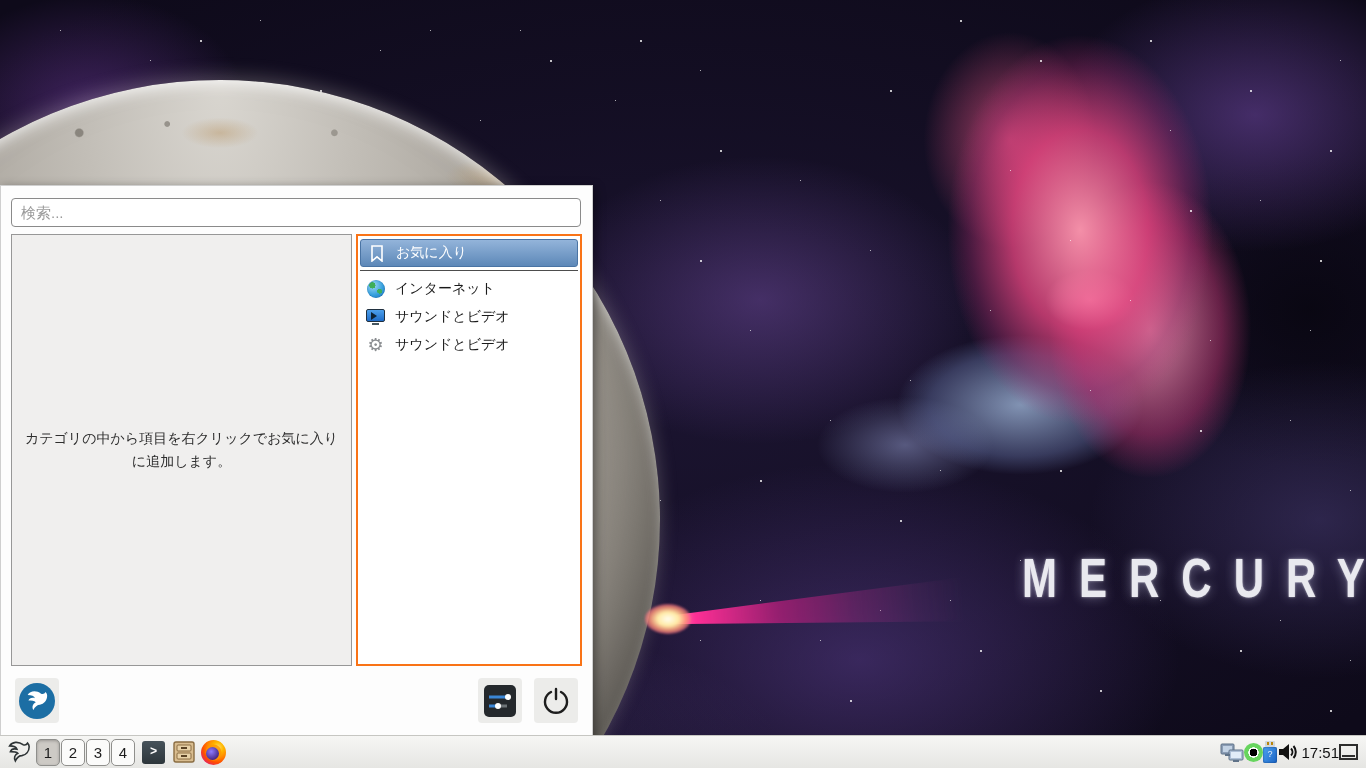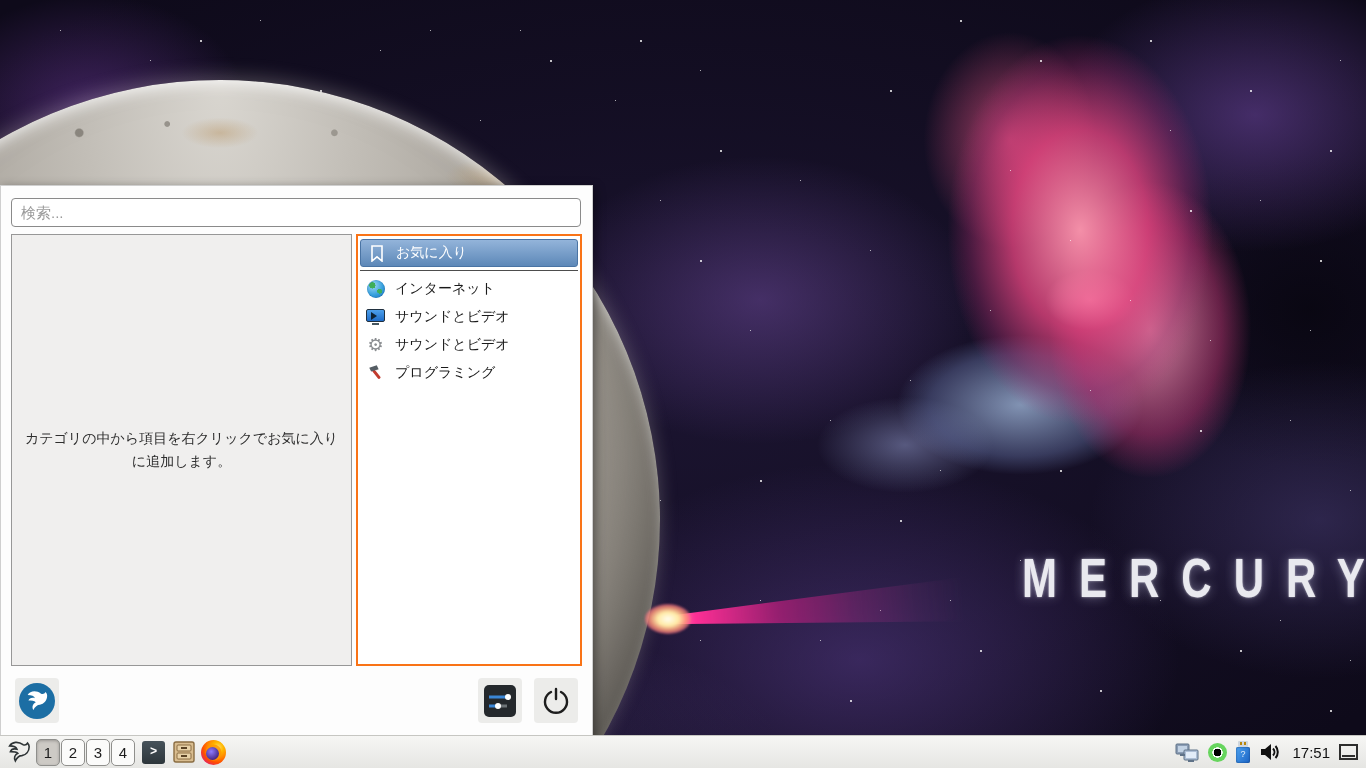--- a/index.html
+++ b/index.html
@@ -92,21 +92,21 @@
   .ws-btn { width:24px; height:27px; background:#fbfbfa; border:1px solid #8f8f8c; border-radius:5px; font-size:15px; color:#1d1d1d;
     display:flex; align-items:center; justify-content:center; cursor:pointer; }
   .ws-btn.active { background:#cdcac5; box-shadow:inset 0 1px 3px rgba(0,0,0,.25); }
   .launcher { width:27px; height:27px; display:flex; align-items:center; justify-content:center; cursor:pointer; border-radius:3px; }
   .term-icon { width:23px; height:23px; background:linear-gradient(#46525a,#2d363b); border-radius:3px; color:#fff; font-size:12px; font-weight:bold;
     display:flex; align-items:center; justify-content:center; font-family:"Liberation Mono",monospace; }
   .ff-icon { width:25px; height:25px; border-radius:50%; position:relative; overflow:hidden;
     background:radial-gradient(circle at 68% 30%, #ffe066 0%, #ffb700 22%, #ff8000 45%, #ff4d00 62%, #e1206c 82%, #a50f6e 100%); }
   .ff-icon::after { content:''; position:absolute; left:5px; top:7px; width:13px; height:13px; border-radius:50%;
     background:radial-gradient(circle at 40% 35%, #8f7bff, #4a2a8a 70%); box-shadow:1px -1px 0 1.5px rgba(255,150,0,.8); }
-  .tray { margin-left:auto; display:flex; align-items:center; gap:9px; padding-right:4px; }
+  .tray { margin-left:auto; display:flex; align-items:center; padding-right:4px; }
   .tray-item { display:flex; align-items:center; justify-content:center; cursor:pointer; }
   .green-dot { width:19px; height:19px; border-radius:50%;
     background:radial-gradient(circle, #000 0 27%, #fff 30% 37%, #67d55e 40% 88%, #3da337 100%); }
   .usb-icon { position:relative; width:14px; height:22px; }
   .usb-icon .plug { position:absolute; left:2px; top:0; width:10px; height:6px; background:#cfd6dd; border-radius:1px; }
   .usb-icon .plug::before, .usb-icon .plug::after { content:''; position:absolute; top:1px; width:2px; height:3px; background:#b8860b; }
   .usb-icon .plug::before { left:2px; } .usb-icon .plug::after { right:2px; }
   .usb-icon .body { position:absolute; left:0; top:6px; width:14px; height:16px; border-radius:2px;
     background:linear-gradient(120deg,#4da2f0,#1a63c4); box-shadow:inset 0 0 2px #0d3a7a; }
   .usb-icon .body::after { content:'?'; position:absolute; left:4px; top:2px; color:rgba(255,255,255,.85); font-size:9px; }
@@ -168,30 +168,20 @@
         <span>サウンドとビデオ</span>
       </div>
 
       <div class="cat-row">
         <span class="ci">
             <span class="icon-gear">⚙</span>
           </span>
         <span>サウンドとビデオ</span>
       </div>
 
-      <div class="cat-row">
-        <span class="ci">
-          <svg class="htc-svg" width="18" height="18" viewBox="0 0 24 24">
-            <rect x="10.5" y="6" width="4" height="15" rx="1.5" transform="rotate(-38 12.5 13.5)" fill="#c23b2e"></rect>
-            <rect x="10.5" y="4.5" width="4" height="4" transform="rotate(-38 12.5 6.5)" fill="#e9e4de"></rect>
-            <path d="M3 5 L13 1.5 L15.5 7 L5.5 10 Z" fill="#555d64"></path>
-          </svg>
-        </span>
-        <span>プログラミング</span>
-      </div>
 
 
     </div>
 
     <div class="menu-footer-btn logo-btn">
       <span class="logo-circle">
         <svg width="26" height="26" viewBox="0 0 32 32" fill="#fff">
           <path d="M21 7 C15 2.5 7.5 3.5 4.5 8.5 C9.5 8.5 12.5 9.5 13.5 12.5 C9.5 11.5 6.5 12.5 5.5 15.5 C9.5 15.5 12.5 15.5 14.5 17.5 C10.5 19.5 9.5 23.5 11.5 27 C13.5 23 16.5 20.5 19.5 20.5 C24.5 19.5 28.5 15.5 28.5 9.5 C28.5 7.5 27.5 6 26.5 5 C25.5 7 23.5 7.8 21 7 Z"></path>
         </svg>
       </span>

